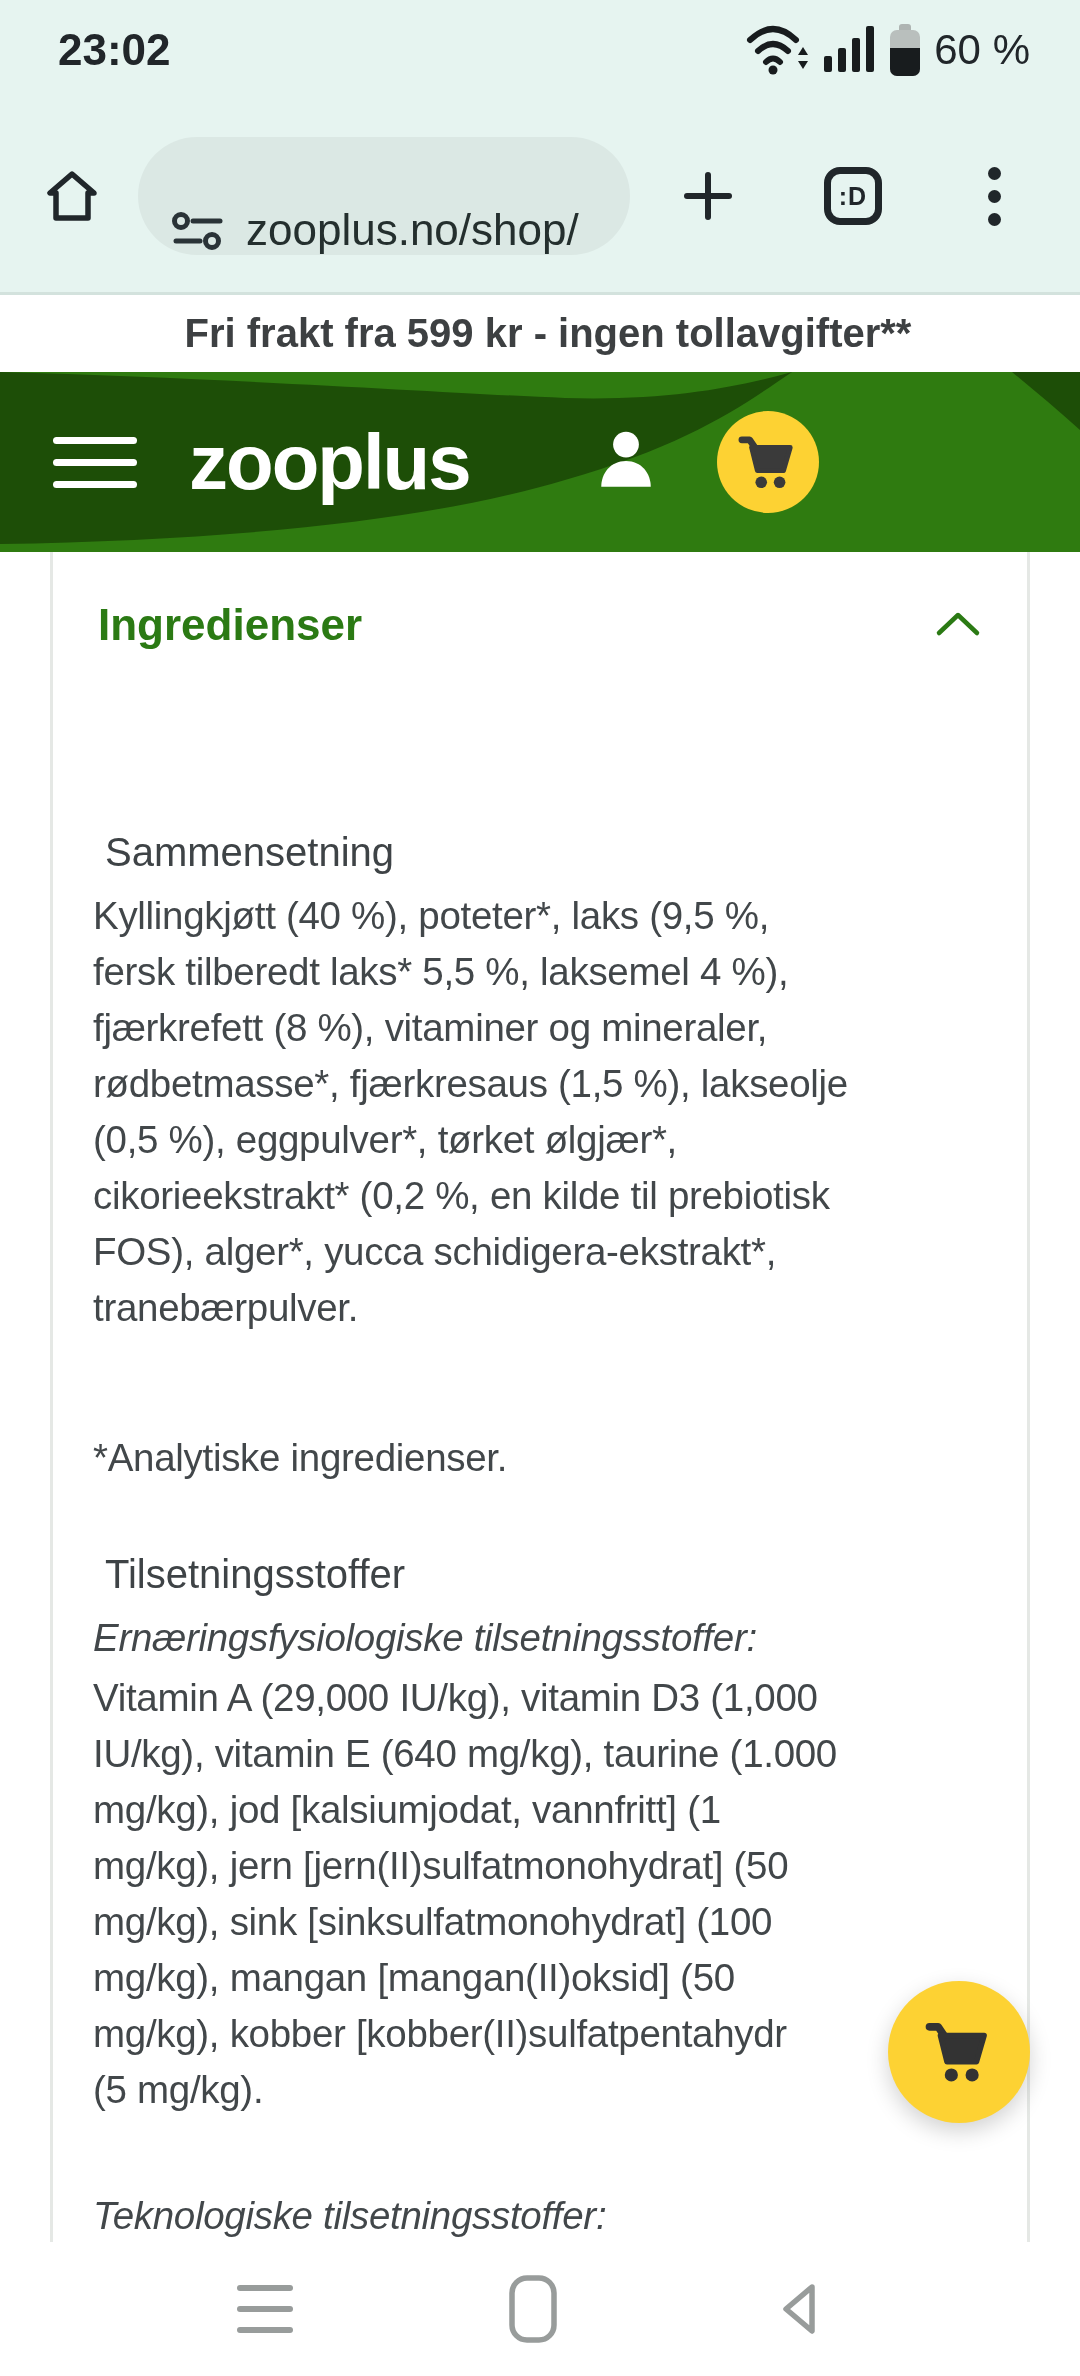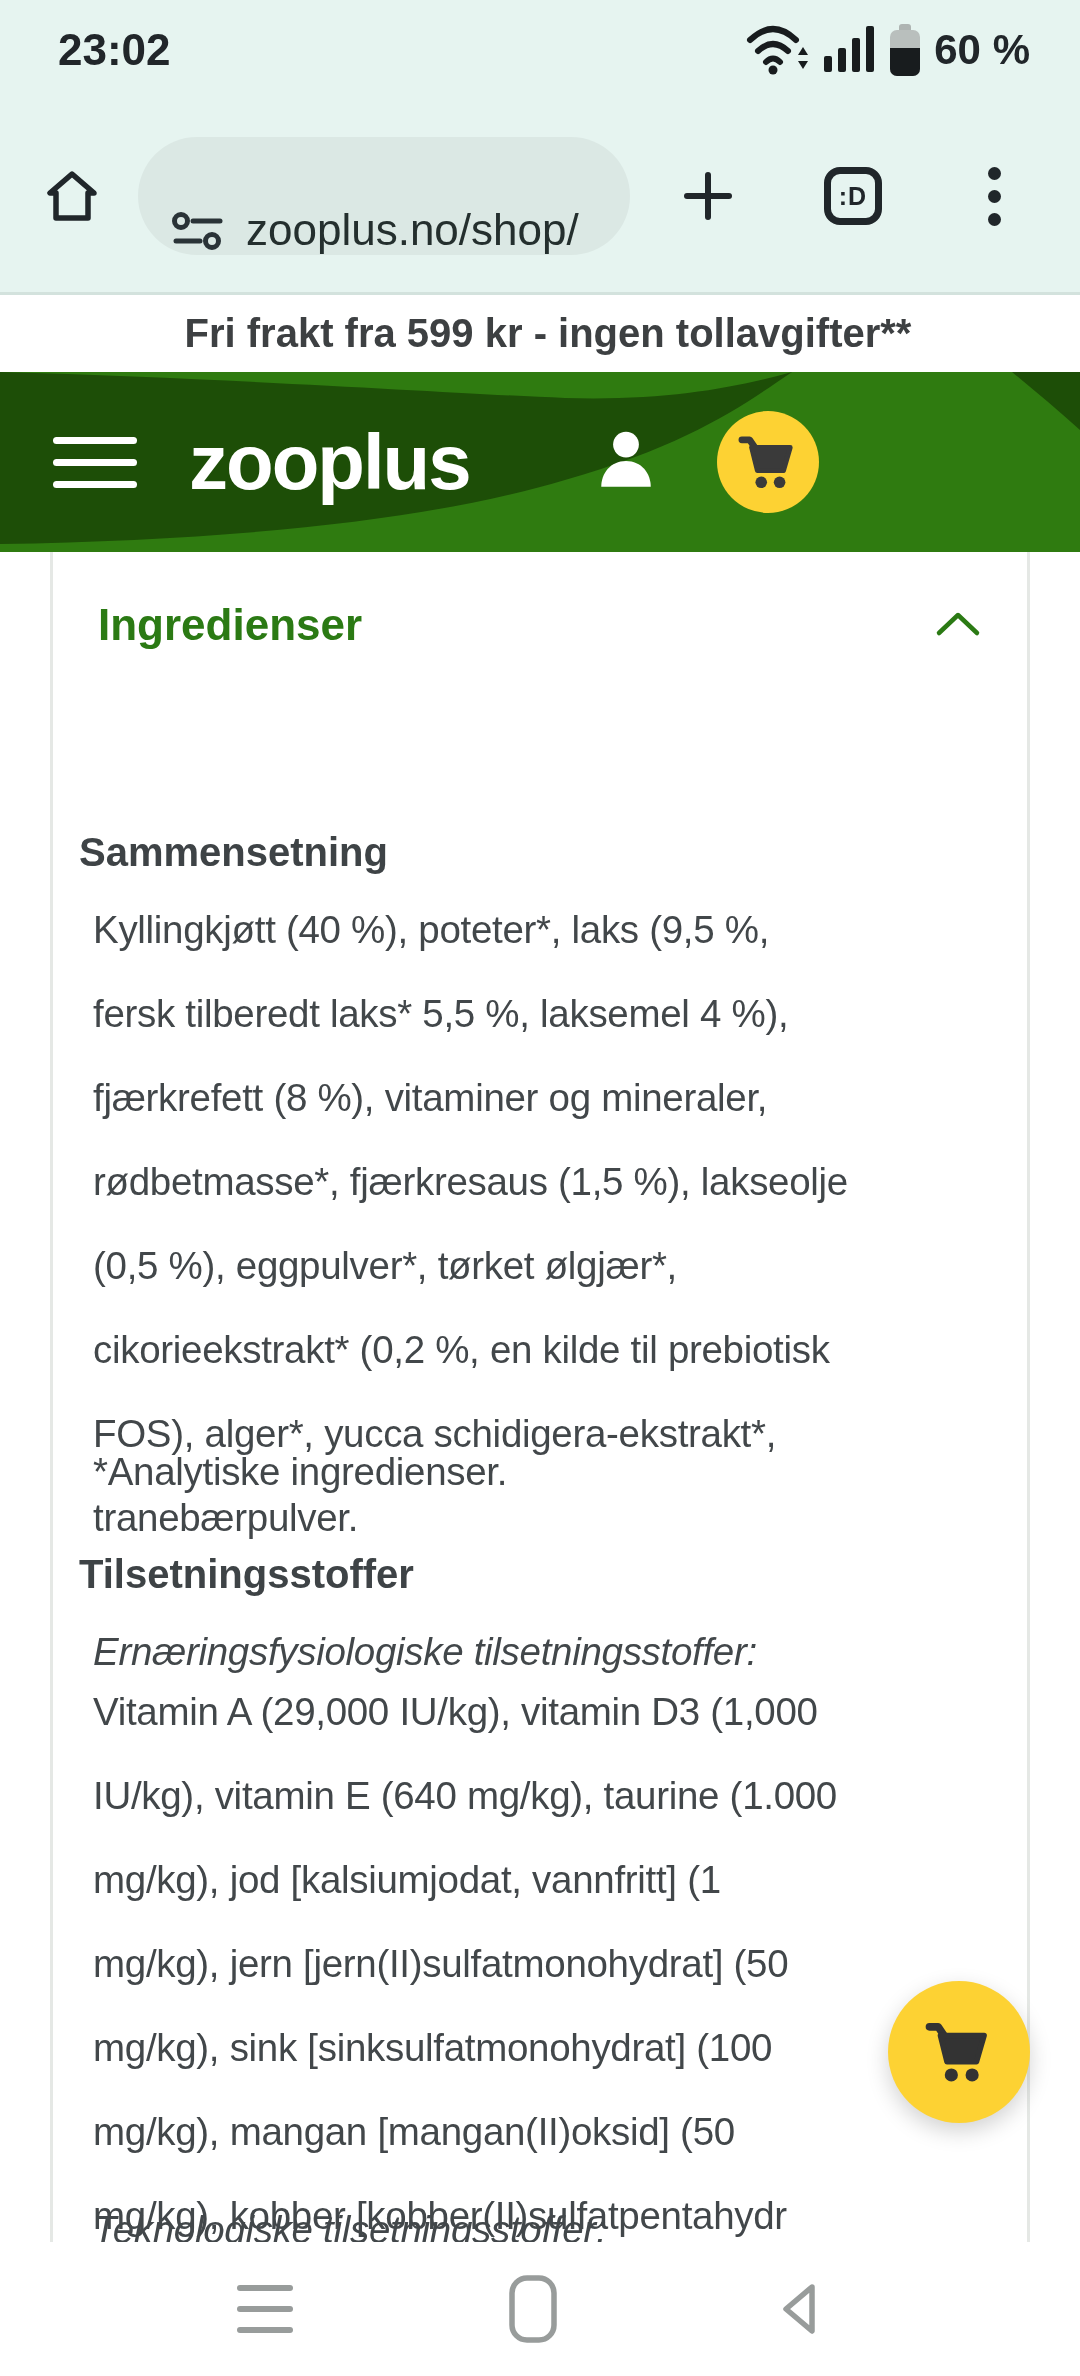--- a/index.html
+++ b/index.html
@@ -8,21 +8,21 @@
     font-family:"Liberation Sans", sans-serif;overflow:hidden;
   }
   
   .statusbar{
     position:absolute;left:0;top:0;width:1080px;height:100px;
     background:#e6f4f0;display:flex;align-items:center;justify-content:space-between;
     box-sizing:border-box;padding:0 50px;
   }
   .status-time{font-size:44px;font-weight:700;color:#21262a;letter-spacing:0;margin-left:8px;}
   .status-right{display:flex;align-items:center;gap:14px;}
-  .battery-text{font-size:42px;font-weight:700;color:#21262a;}
+  .battery-text{font-size:42px;font-weight:400;color:#21262a;}
   .batt{position:relative;width:30px;height:52px;}
   .batt .nub{position:absolute;left:9px;top:0;width:12px;height:6px;background:#aeb4b2;border-radius:3px 3px 0 0;}
   .batt .body{position:absolute;left:0;top:6px;width:30px;height:46px;background:#b9bfbd;border-radius:7px;overflow:hidden;}
   .batt .fill{position:absolute;left:0;bottom:0;width:30px;height:60%;background:#181c1e;}
   
   .browserbar{
     position:absolute;left:0;top:100px;width:1080px;height:195px;background:#e6f4f0;
     border-bottom:3px solid #d3e2dd;box-sizing:border-box;
     display:flex;align-items:center;
   }
@@ -57,25 +57,25 @@
   .cartcircle{width:102px;height:102px;border-radius:50%;background:#fdd233;display:flex;align-items:center;justify-content:center;}
   
   .card{
     position:absolute;left:50px;top:552px;width:980px;height:2148px;background:#ffffff;
     border-left:3px solid #e5e8e5;border-right:3px solid #e5e8e5;border-bottom:3px solid #e5e8e5;
     box-sizing:border-box;overflow:hidden;
   }
   .acc-row{position:absolute;left:45px;right:45px;top:48px;display:flex;align-items:center;justify-content:space-between;}
   .acc-title{font-size:44px;font-weight:700;color:#2b7a14;}
   .green-sub{position:absolute;left:40px;top:218px;font-size:41px;color:#2e7d17;}
-  .bold-h{position:absolute;left:26px;font-size:40px;font-weight:700;color:#3e4346;}
+  .bold-h{position:absolute;left:52px;font-size:40px;font-weight:400;color:#3e4346;}
   .h-samm{top:278px;}
   .h-tilsetning{top:1000px;}
   .bodytxt{
-    position:absolute;left:40px;font-size:38.5px;color:#42474a;line-height:84px;
+    position:absolute;left:40px;font-size:38.5px;color:#42474a;line-height:56px;
     white-space:pre;letter-spacing:-0.3px;
   }
   .t-comp{top:336px;}
   .t-natural{top:878px;}
   .t-vit{top:1118px;}
   .italic{font-style:italic;}
   .t-addsub{top:1058px;}
   .t-tech{top:1636px;}
   
   .fab{

